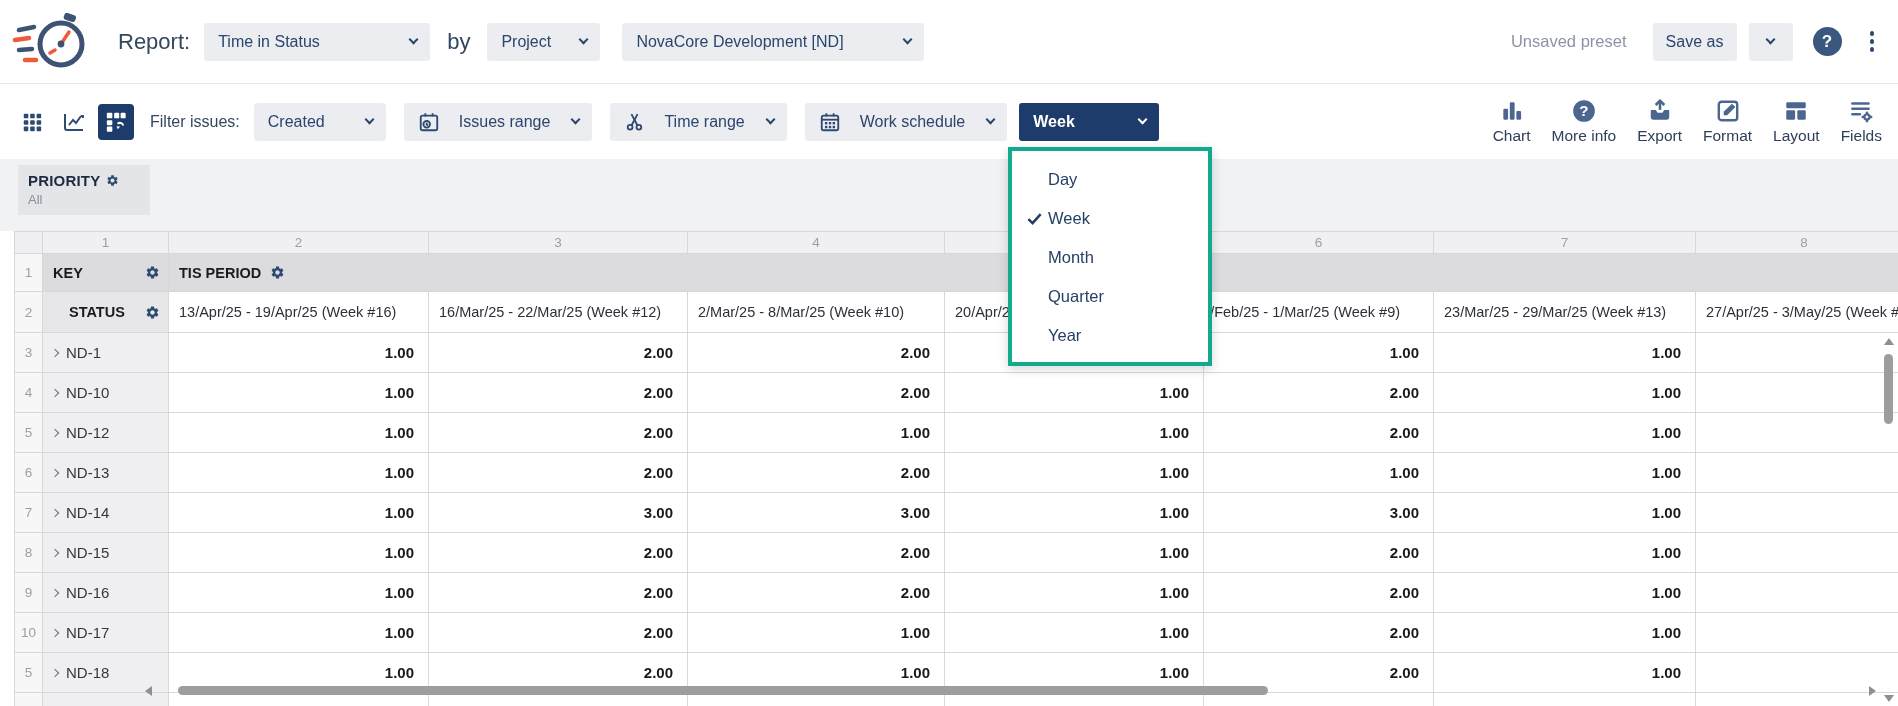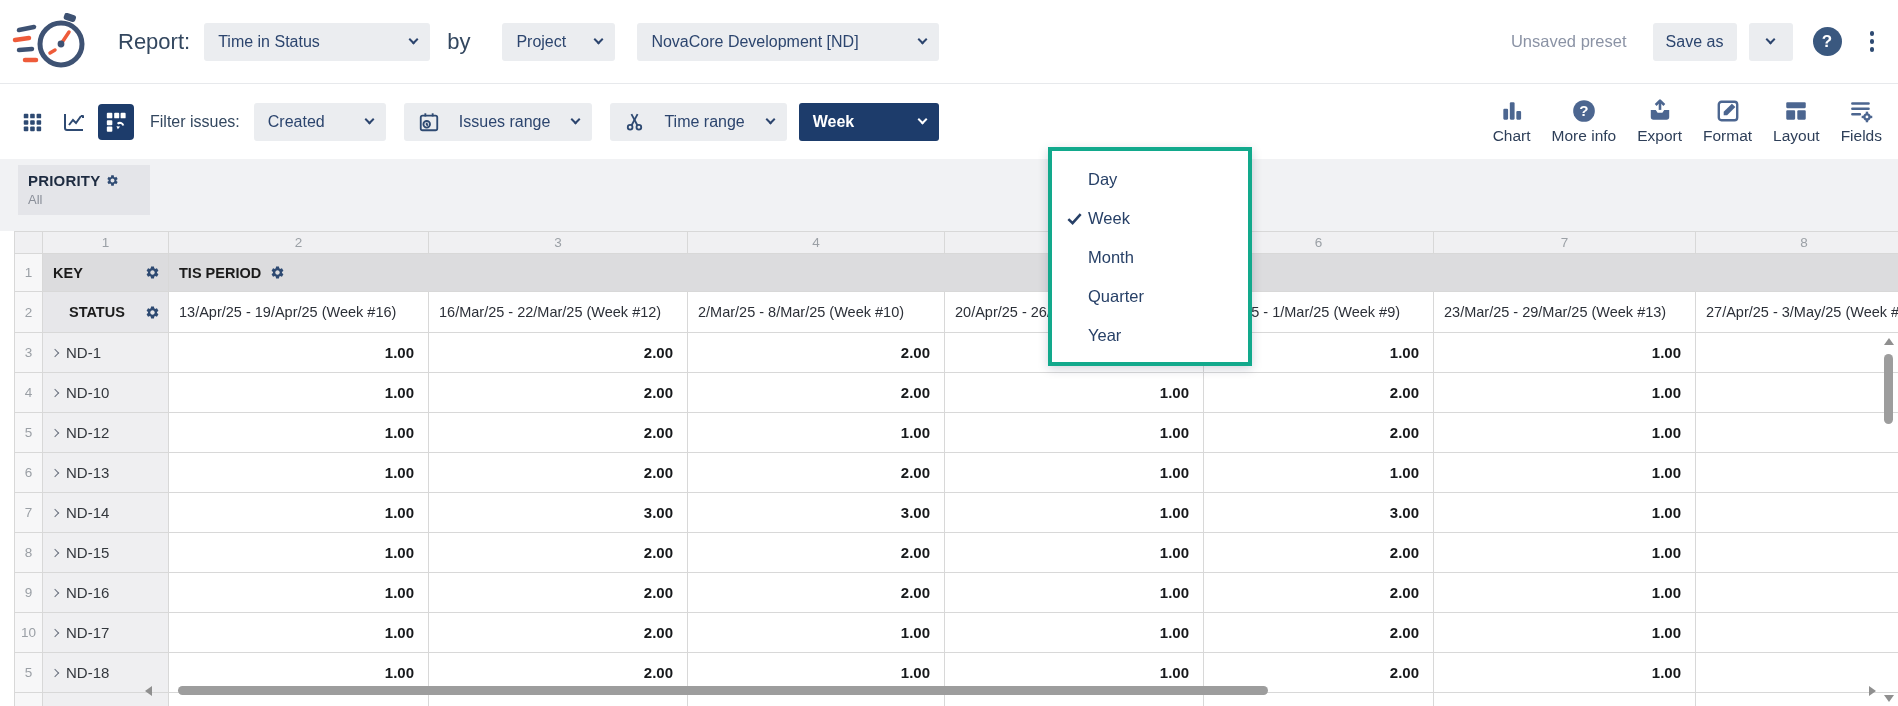--- a/index.html
+++ b/index.html
@@ -14,21 +14,21 @@
   .tb-label { font-size:22px; color:#33475f; margin-right:14px; white-space:nowrap; }
   .ctl { display:inline-flex; align-items:center; background:#ebedf0; border-radius:3px;
     height:38px; padding:0 13px 0 14px; color:#2c456e; font-size:16px; cursor:pointer;
     white-space:nowrap; flex:none;gap:10px; }
   .caret { width:7px; height:7px; border-right:2px solid currentColor; border-bottom:2px solid currentColor;
     transform:rotate(45deg); margin-top:-4px; flex:none; }
   .caret.push { margin-left:auto; }
   .caret.gap { margin-left:12px; }
   .sel-report { width:226px; margin-right:17px; }
   .sel-dim { width:113px; margin:0 22px 0 0; }
-  .by { margin-right:32px; }
+  .by { margin-right:17px; }
   .sel-project { width:302px; }
   .tb-right { margin-left:auto; display:flex; align-items:center; }
   .preset { color:#8b93a5; font-size:16.5px; margin-right:26px; }
   .btn-saveas { width:84px; justify-content:center; padding:0; }
   .btn-caret { width:44px; justify-content:center; padding:0; margin-left:12px; }
   .help-circle { width:29px; height:29px; border-radius:50%; background:#3a587f; color:#fff;
     font-weight:bold; font-size:17px; display:flex; align-items:center; justify-content:center;
     margin:0 20px; cursor:pointer; }
   .kebab { display:flex; flex-direction:column; gap:3.5px; padding:4px 8px; cursor:pointer; }
   .kebab i { width:4.5px; height:4.5px; border-radius:50%; background:#2e4a72; }
@@ -78,21 +78,21 @@
   td.key { background:#efeff1; padding:0 6px 0 9px; font-size:15px; color:#33373d; }
   td.key .inner { display:flex; align-items:center; gap:8px; }
   .row-caret { width:6px; height:6px; border-right:1.8px solid #6b7280; border-top:1.8px solid #6b7280;
     transform:rotate(45deg); flex:none; cursor:pointer; }
   td.val { background:#fff; text-align:right; padding-right:14px; font-weight:bold;
     font-size:15px; color:#17191c; }
   .gear { width:15px; height:15px; fill:#2e4a72; flex:none; cursor:pointer; }
   .gear.sm { width:13px; height:13px; }
 
   
-  .menu { position:absolute; left:1048px; top:147px; width:204px; background:#fff;
+  .menu { position:absolute; left:1008px; top:147px; width:204px; background:#fff;
     border:4px solid #12a98c; box-shadow:0 3px 10px rgba(9,30,66,.18); z-index:50; padding:9px 0 7px 0; }
   .menu-item { height:39px; display:flex; align-items:center; padding-left:8px; cursor:pointer;
     font-size:16.5px; color:#274067; }
   .mi-check { width:28px; display:flex; align-items:center; justify-content:center; flex:none; }
   .mi-check svg { width:17px; height:17px; stroke:#274067; stroke-width:2.4; fill:none; }
 
   
   .hscroll { position:absolute; left:145px; right:22px; bottom:9px; height:13px; z-index:30;
     display:flex; align-items:center; }
   .hthumb { position:absolute; left:33px; width:1090px; height:9px; border-radius:6px; background:#9d9d9d; cursor:pointer; }
@@ -223,20 +223,38 @@
     <svg width="21" height="21" viewBox="0 0 24 24" fill="none" stroke="#2e4a72" stroke-width="2.1">
       <circle cx="7" cy="18.5" r="2.7"></circle>
         <circle cx="17" cy="18.5" r="2.7"></circle>
       <line x1="8.7" y1="16.3" x2="15.5" y2="3.5"></line>
         <line x1="15.3" y1="16.3" x2="8.5" y2="3.5"></line>
     </svg>
     <span>Time range</span>
     <span class="caret gap"></span>
   </div>
 
+  <div class="ctl tbtn">
+    <svg width="22" height="22" viewBox="0 0 24 24">
+      <rect x="3" y="5" width="18" height="16" rx="2" fill="none" stroke="#2e4a72" stroke-width="2"></rect>
+      <line x1="8" y1="2.5" x2="8" y2="6" stroke="#2e4a72" stroke-width="2"></line>
+      <line x1="16" y1="2.5" x2="16" y2="6" stroke="#2e4a72" stroke-width="2"></line>
+      <line x1="3" y1="9.5" x2="21" y2="9.5" stroke="#2e4a72" stroke-width="2"></line>
+      <g fill="#2e4a72">
+        <rect x="6.5" y="12" width="2.6" height="2.6"></rect>
+          <rect x="10.7" y="12" width="2.6" height="2.6"></rect>
+          <rect x="14.9" y="12" width="2.6" height="2.6"></rect>
+        <rect x="6.5" y="16.2" width="2.6" height="2.6"></rect>
+          <rect x="10.7" y="16.2" width="2.6" height="2.6"></rect>
+          <rect x="14.9" y="16.2" width="2.6" height="2.6"></rect>
+      </g>
+    </svg>
+    <span>Work schedule</span>
+    <span class="caret gap"></span>
+  </div>
 
   <div class="ctl btn-week" id="week-btn" style="background: rgb(29, 60, 107);">
     <span>Week</span>
     <span class="caret push"></span>
   </div>
 
   <div class="actions">
     <div class="act">
       <svg viewBox="0 0 24 24" fill="#4c6690">
         <rect x="4" y="10" width="4.4" height="10" rx="1"></rect>

